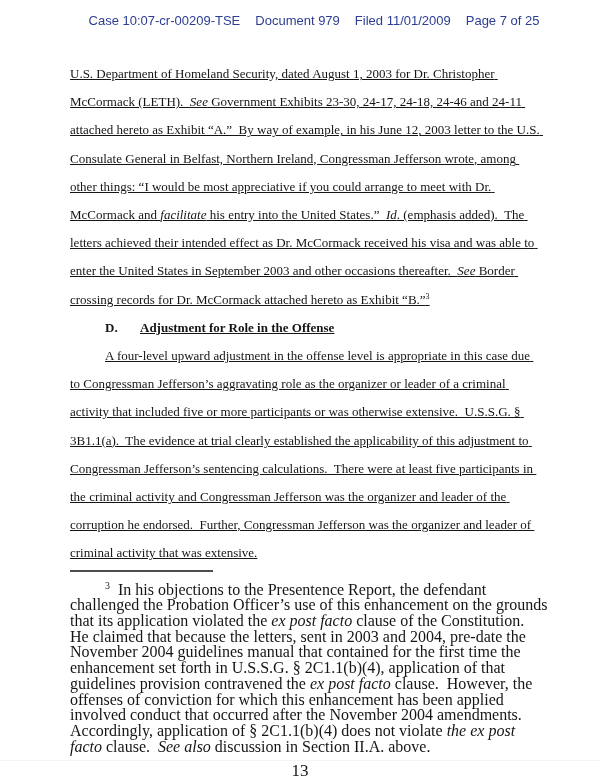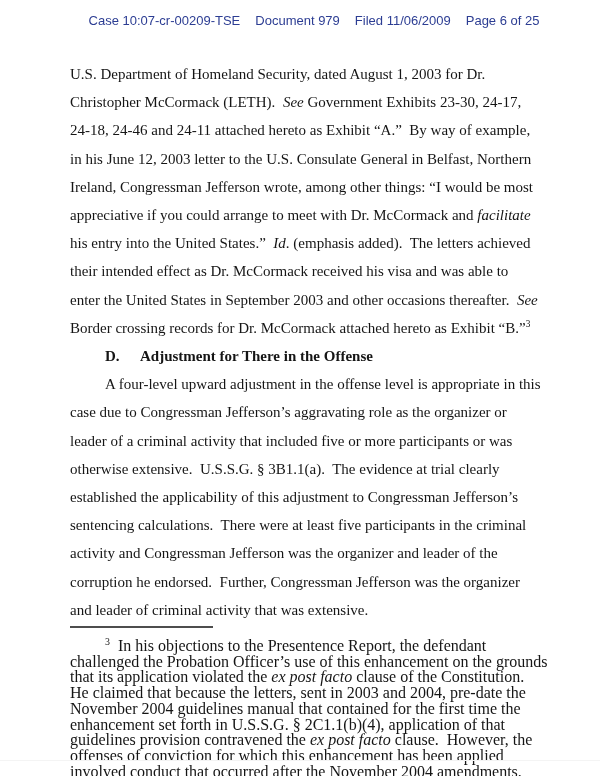--- a/index.html
+++ b/index.html
@@ -24,23 +24,24 @@
     gap:15px;
     transform:translateX(14px);
     font-family:"Liberation Sans", sans-serif;
     font-size:13px;
     color:var(--header-color);
     white-space:nowrap;
   }
   .doc-body{
     margin:32px 0 0 70px;
     width:471px;
-    font-size:15px;
+    font-size:13px;
     line-height:28.2px;
     text-align:left;
+    text-decoration:underline;
   }
   .para{
     margin:0;
     white-space:pre-wrap;
   }
   .para.indented{ text-indent:35px; }
   .run-italic{ font-style:italic; }
   sup{
     font-size:0.62em;
     vertical-align:super;
@@ -80,28 +81,28 @@
     width:600px;height:1px;
     background:var(--edge-color);
   }
 </style>
 </head>
 <body>
 
 <div class="case-header">
   <span>Case 10:07-cr-00209-TSE</span>
   <span>Document 979</span>
-  <span>Filed 11/06/2009</span>
-  <span>Page 6 of 25</span>
+  <span>Filed 11/01/2009</span>
+  <span>Page 7 of 25</span>
 </div>
 
 <div class="doc-body">
   <p class="para"><span>U.S. Department of Homeland Security, dated August 1, 2003 for Dr. Christopher McCormack (LETH).  </span><span class="run-italic">See</span><span> Government Exhibits 23-30, 24-17, 24-18, 24-46 and 24-11 attached hereto as Exhibit “A.”  By way of example, in his June 12, 2003 letter to the U.S. Consulate General in Belfast, Northern Ireland, Congressman Jefferson wrote, among other things: “I would be most appreciative if you could arrange to meet with Dr. McCormack and </span><span class="run-italic">facilitate</span><span> his entry into the United States.”  </span><span class="run-italic">Id</span><span>. (emphasis added).  The letters achieved their intended effect as Dr. McCormack received his visa and was able to enter the United States in September 2003 and other occasions thereafter.  </span><span class="run-italic">See</span><span> Border crossing records for Dr. McCormack attached hereto as Exhibit “B.”</span><sup>3</sup></p>
   <p class="section-heading">
-    <span class="hnum">D.</span><span class="htitle">Adjustment for There in the Offense</span>
+    <span class="hnum">D.</span><span class="htitle">Adjustment for Role in the Offense</span>
   </p>
   <p class="para indented"><span>A four-level upward adjustment in the offense level is appropriate in this case due to Congressman Jefferson’s aggravating role as the organizer or leader of a criminal activity that included five or more participants or was otherwise extensive.  U.S.S.G. § 3B1.1(a).  The evidence at trial clearly established the applicability of this adjustment to Congressman Jefferson’s sentencing calculations.  There were at least five participants in the criminal activity and Congressman Jefferson was the organizer and leader of the corruption he endorsed.  Further, Congressman Jefferson was the organizer and leader of criminal activity that was extensive.</span></p>
 </div>
 
 <div class="footnote-sep"></div>
 
 <div class="footnote"><sup>3</sup><span>  In his objections to the Presentence Report, the defendant challenged the Probation Officer’s use of this enhancement on the grounds that its application violated the </span><span class="run-italic">ex post facto</span><span> clause of the Constitution.  He claimed that because the letters, sent in 2003 and 2004, pre-date the November 2004 guidelines manual that contained for the first time the enhancement set forth in U.S.S.G. § 2C1.1(b)(4), application of that guidelines provision contravened the </span><span class="run-italic">ex post facto</span><span> clause.  However, the offenses of conviction for which this enhancement has been applied involved conduct that occurred after the November 2004 amendments.  Accordingly, application of § 2C1.1(b)(4) does not violate </span><span class="run-italic">the ex post facto</span><span> clause.  </span><span class="run-italic">See also</span><span> discussion in Section II.A. above.</span></div>
 
 <div class="page-number">13</div>
 

